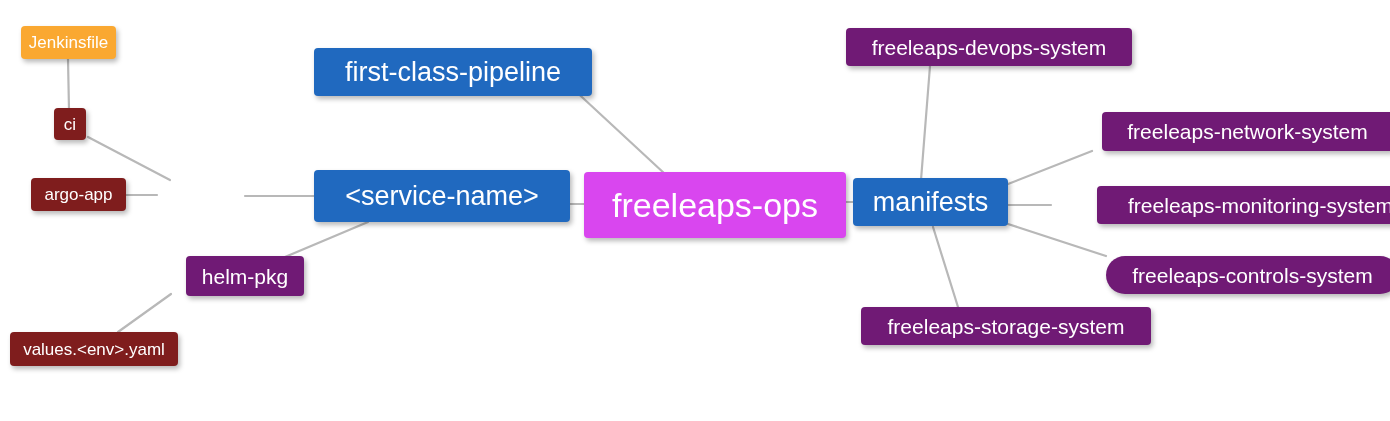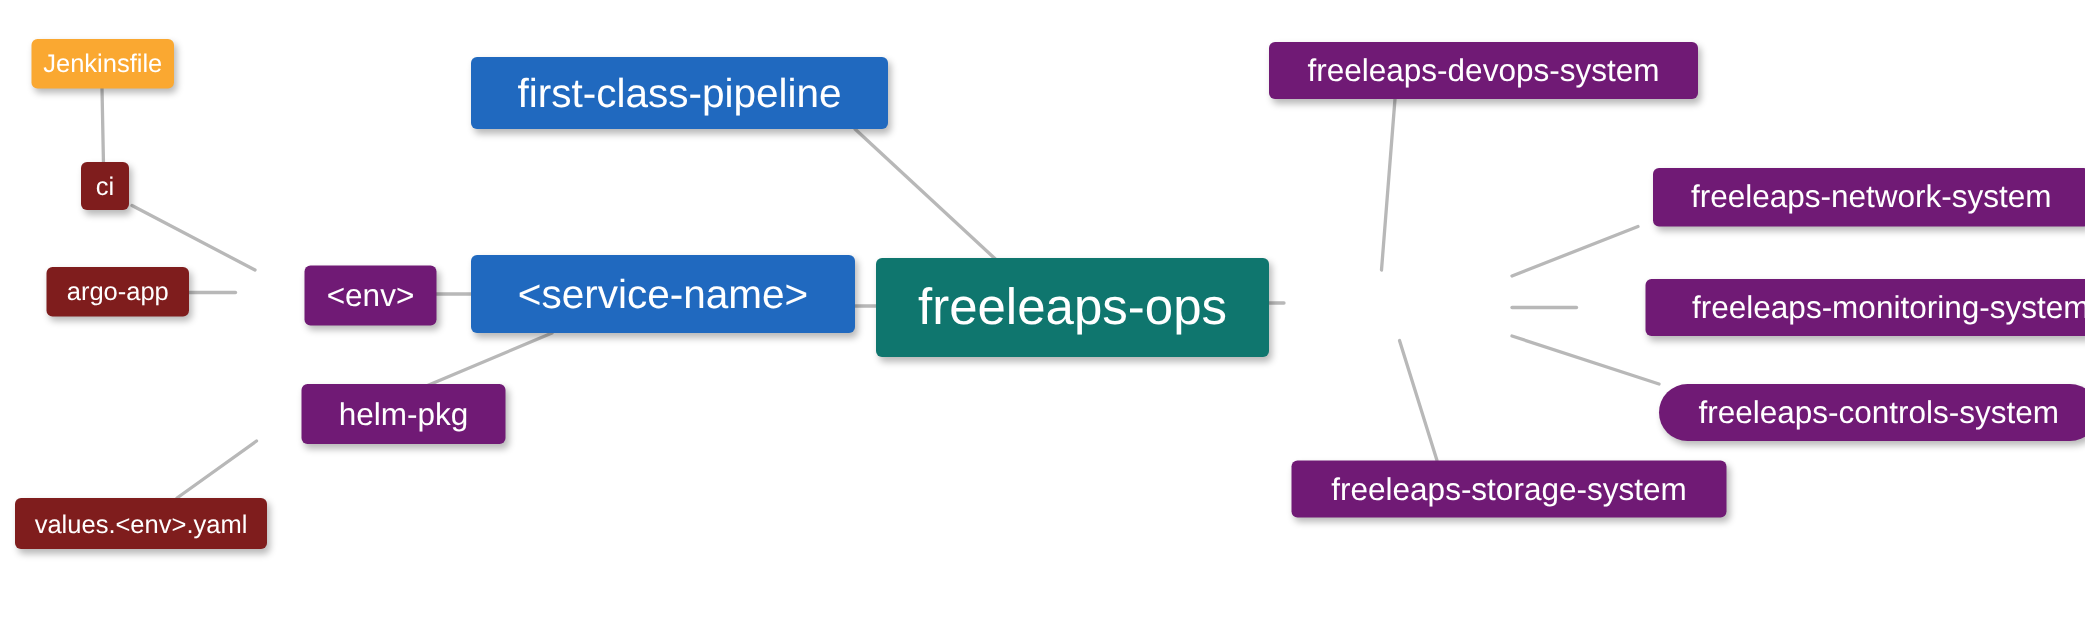--- a/index.html
+++ b/index.html
@@ -41,21 +41,21 @@
     box-shadow: 2px 3px 5px rgba(0,0,0,0.28);
     cursor: pointer;
     user-select: none;
   }
   .node-label {
     display: block;
     white-space: nowrap;
   }
 
   
-  .theme-dark   { background: #0f766e; }
+  .theme-dark   { background: #d946ef; }
   .theme-blue   { background: #2069bf; }
   .theme-green  { background: #701a75; margin-left: 46px; }
   .theme-red    { background: #7f1d1d; }
   .theme-orange { background: #faa831; }
 
   
   .size-root  { font-size: 34px; padding: 0 26px; }
   .size-l1    { font-size: 27px; padding: 0 20px; }
   .size-l2    { font-size: 21px; padding: 0 14px; }
   .size-l3    { font-size: 17px; padding: 0 12px; }
@@ -100,30 +100,30 @@
   </svg>
 
   <div class="node theme-dark size-root" style="left:584px; top:172px; width:262px; height:66px;">
     <span class="node-label">freeleaps-ops</span>
   </div>
 
   <div class="node theme-blue size-l1" style="left:314px; top:170px; width:256px; height:52px;">
     <span class="node-label">&lt;service-name&gt;</span>
   </div>
 
-  <div class="node theme-blue size-l1" style="left:314px; top:38px; width:278px; height:48px;">
+  <div class="node theme-blue size-l1" style="left:314px; top:48px; width:278px; height:48px;">
     <span class="node-label">first-class-pipeline</span>
   </div>
 
-
-  <div class="node theme-green size-l2" style="left:157px; top:177px; width:88px; height:40px;">
-    <span class="node-label">&lt;env&gt;</span>
+  <div class="node theme-blue size-l1" style="left:853px; top:178px; width:155px; height:48px;">
+    <span class="node-label">manifests</span>
   </div>
 
-  <div class="node theme-green size-l2" style="left:155px; top:256px; width:136px; height:40px;">
+
+  <div class="node theme-green size-l2" style="left:140px; top:256px; width:118px; height:40px;">
     <span class="node-label">helm-pkg</span>
   </div>
 
   <div class="node theme-red size-l3" style="left:54px; top:108px; width:32px; height:32px;">
     <span class="node-label">ci</span>
   </div>
 
   <div class="node theme-red size-l3" style="left:31px; top:178px; width:95px; height:33px;text-align:right;">
     <span class="node-label">argo-app</span>
   </div>

